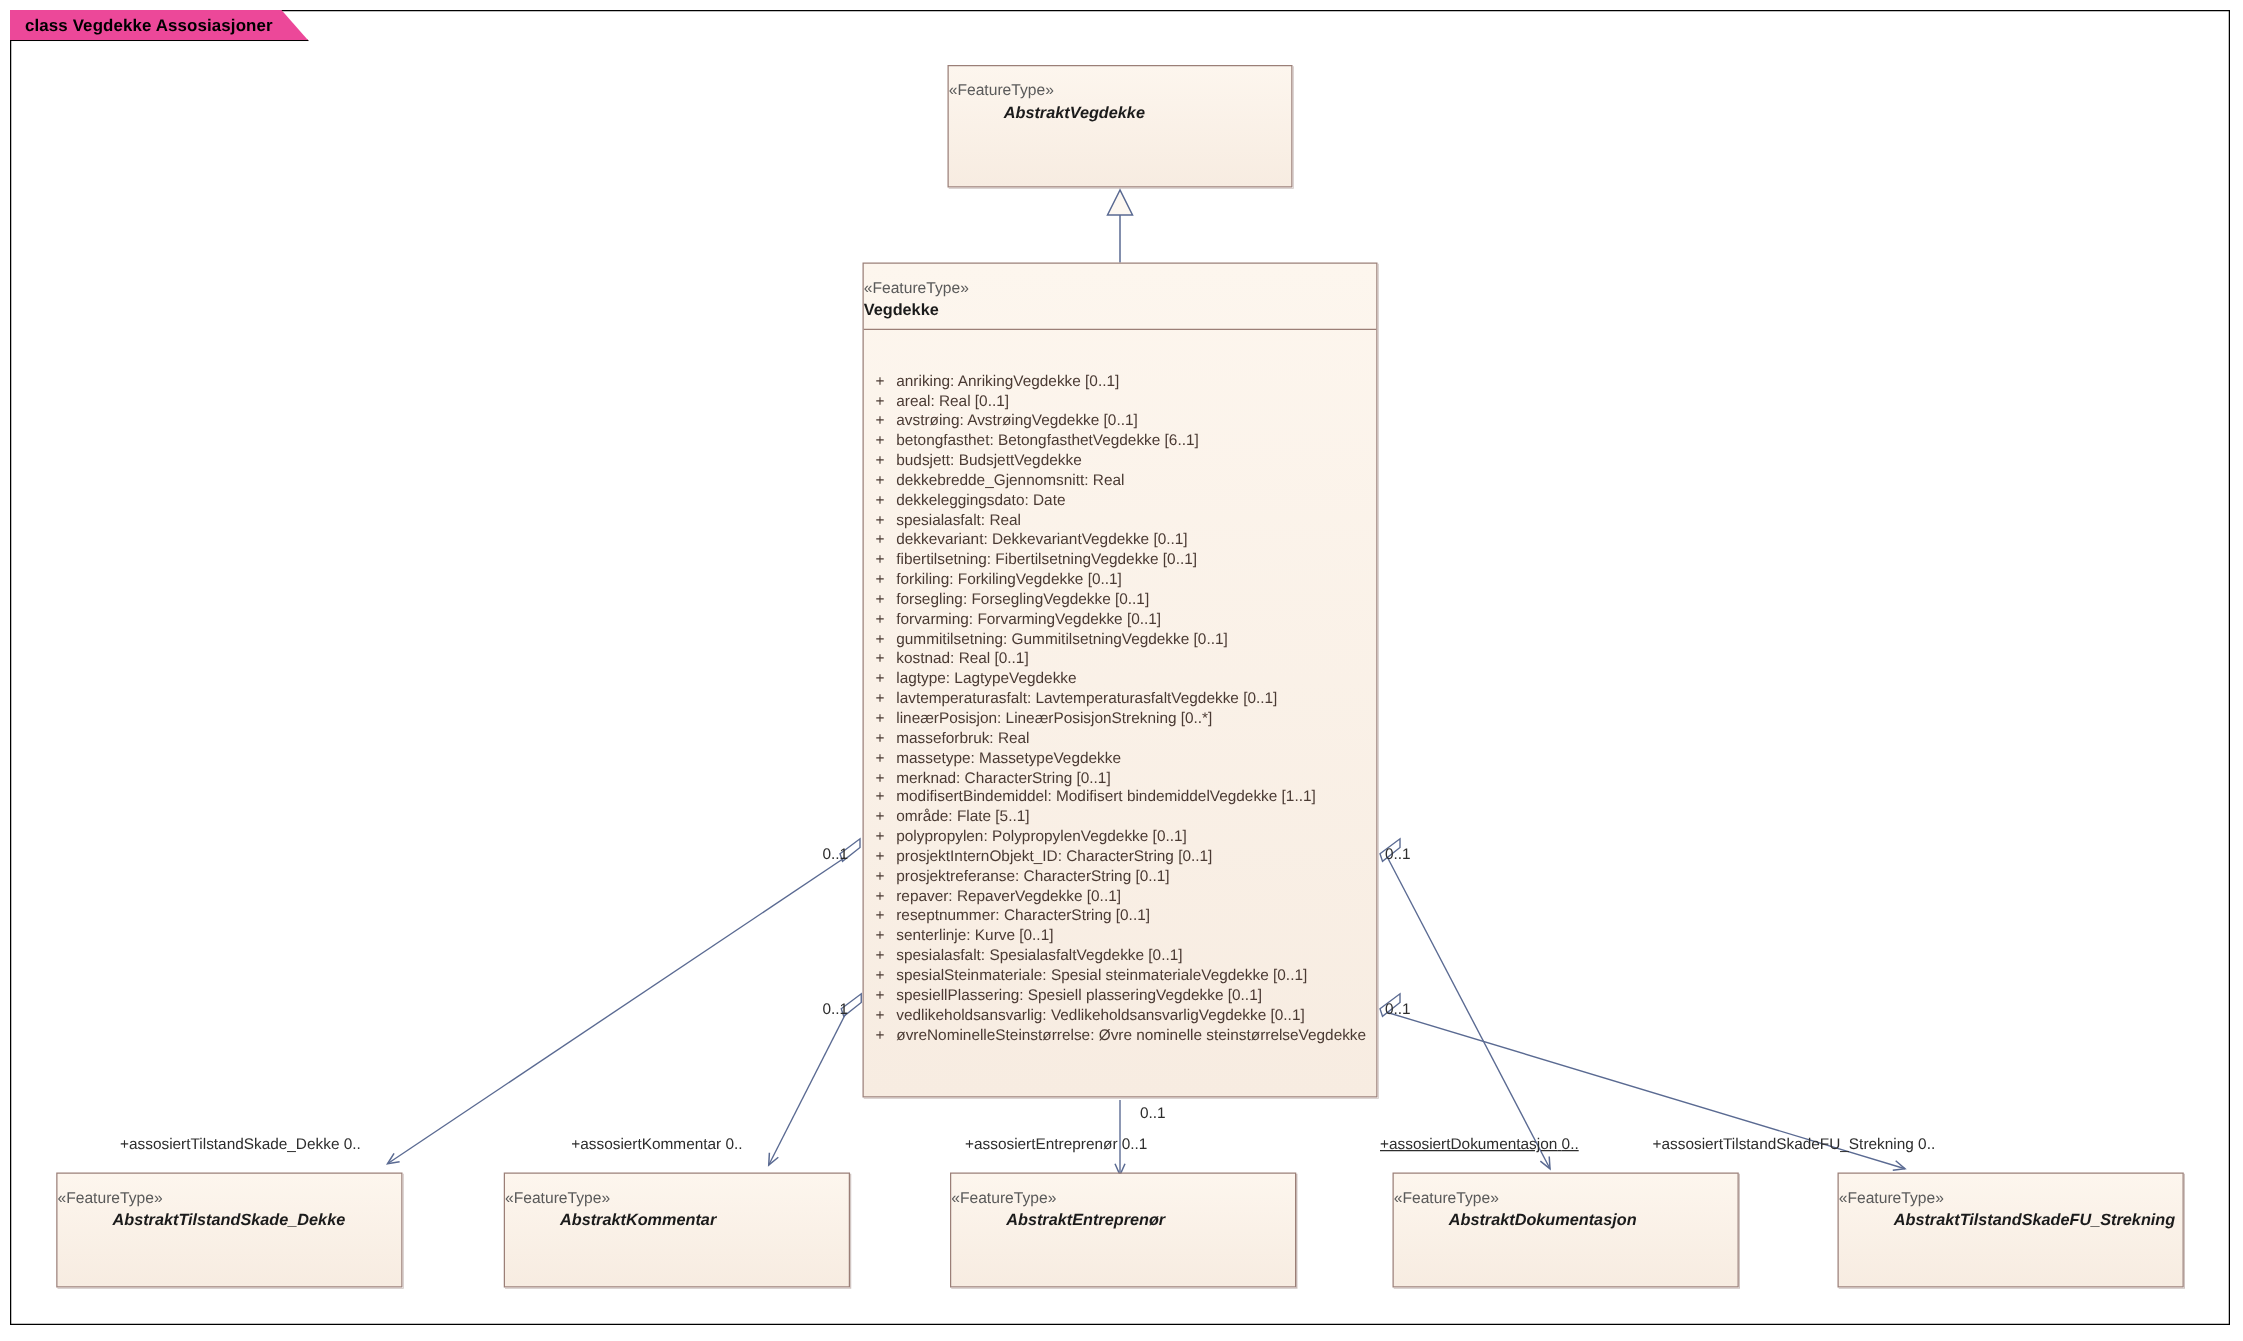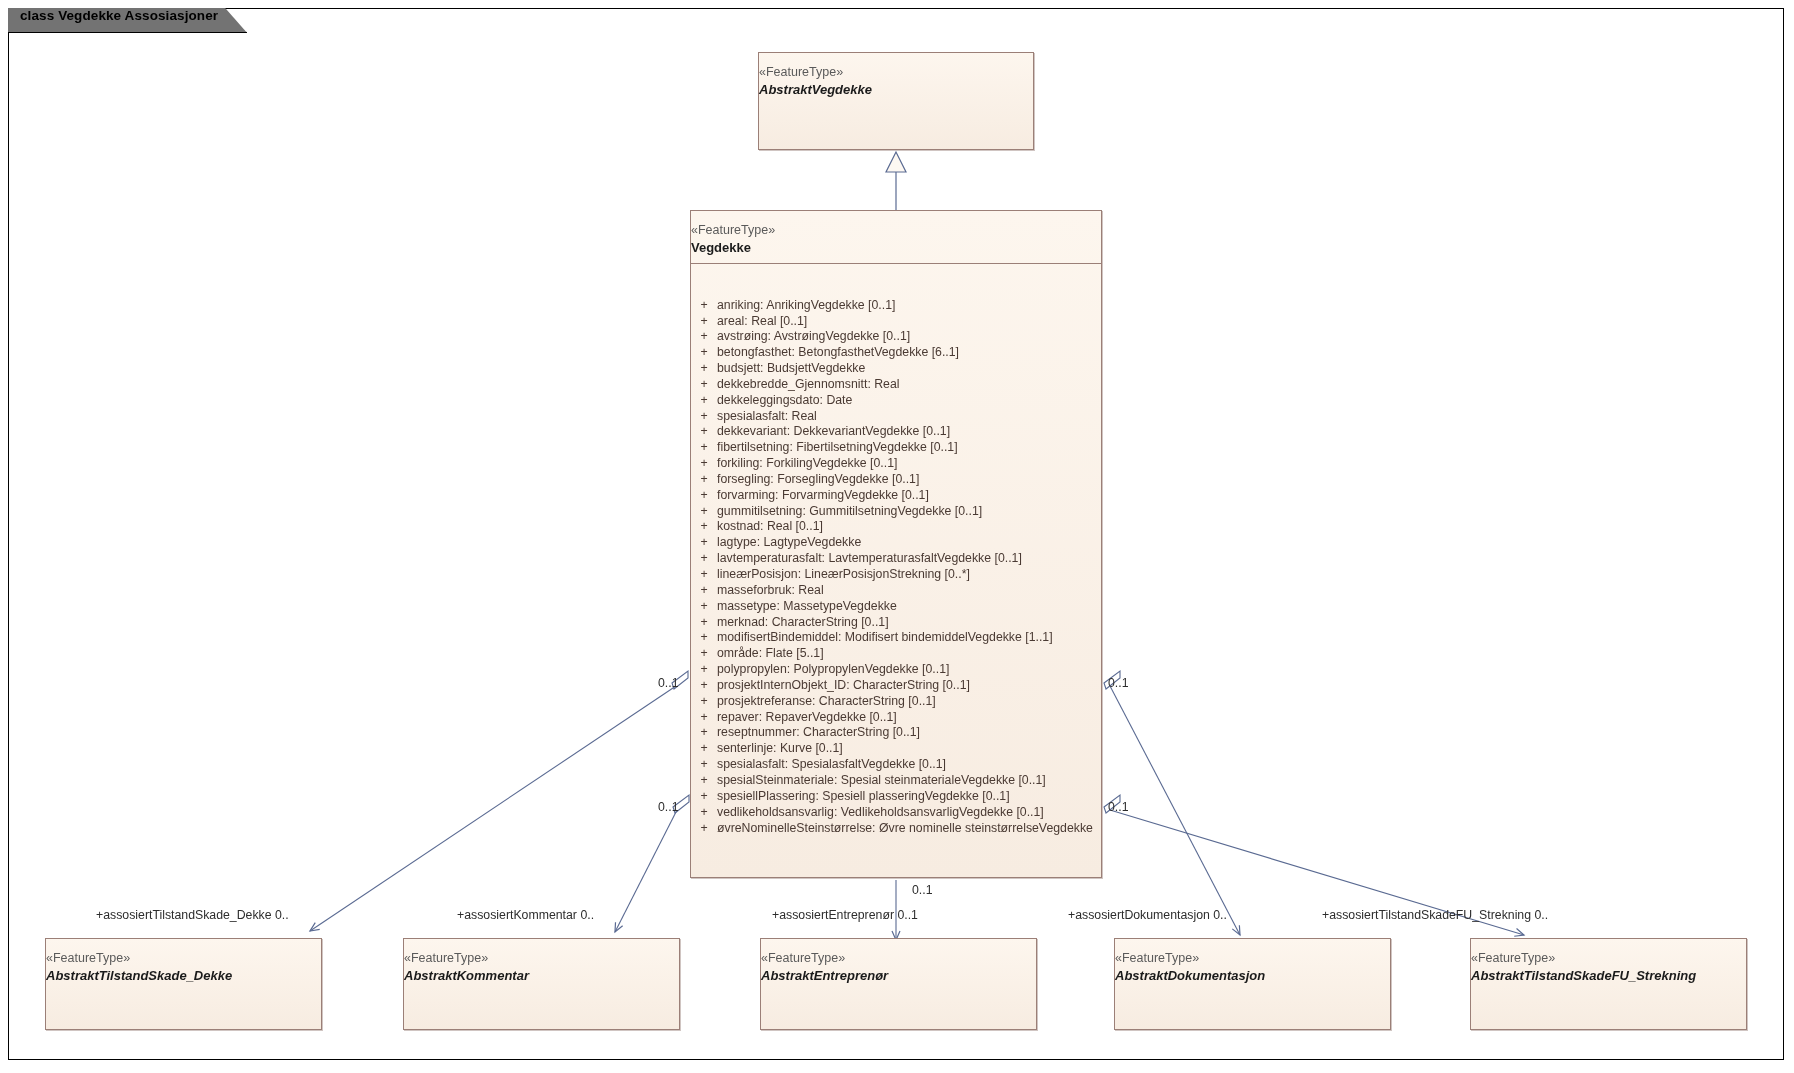--- a/index.html
+++ b/index.html
@@ -28,26 +28,27 @@
     width: 1776px;
     height: 1052px;
     border: 1px solid #000000;
     box-sizing: border-box;
   }
   .frame-tab {
     position: absolute;
     left: 8px;
     top: 8px;
     height: 25px;
-    background: #737373;
+    background: #ec4899;
     border: 1px solid #000000;
     border-top: none;
     border-left: none;
     box-sizing: border-box;
     display: flex;
+    align-items: center;
     padding: 0 28px 0 12px;
     font-size: 13.5px;
     font-weight: bold;
     color: #000000;
     white-space: nowrap;
     clip-path: polygon(0 0, calc(100% - 22px) 0, 100% 100%, 0 100%);
   }
   .frame-tab-label { letter-spacing: 0.1px; }
 
   
@@ -68,21 +69,21 @@
     font-size: 12.5px;
     color: #5a5a5a;
     display: block;
   }
   .class-name {
     font-size: 13px;
     font-weight: bold;
     color: #1b1b1b;
     display: block;
   }
-  .class-name.abstract { font-style: italic; }
+  .class-name.abstract { font-style: italic; margin-left: 44px; }
   .uml-sep {
     border-top: 1px solid #9b7f77;
     margin: 0;
     height: 0;
   }
   .attr-list {
     padding: 5px 2px 5px 0;
   }
   .attr-row {
     display: flex;
@@ -370,21 +371,21 @@
     <span>0..</span>
   </div>
   <div class="edge-label" style="left:457px; top:908px;">
     <span>+assosiertKommentar</span>
     <span>0..</span>
   </div>
   <div class="edge-label" style="left:772px; top:908px;">
     <span>+assosiertEntreprenør</span>
     <span>0..1</span>
   </div>
-  <div class="edge-label" style="left:1068px; top:908px;">
+  <div class="edge-label" style="left:1104px; top:908px;text-decoration:underline;">
     <span>+assosiertDokumentasjon</span>
     <span>0..</span>
   </div>
   <div class="edge-label" style="left:1322px; top:908px;">
     <span>+assosiertTilstandSkadeFU_Strekning</span>
     <span>0..</span>
   </div>
 
 </div>
 

